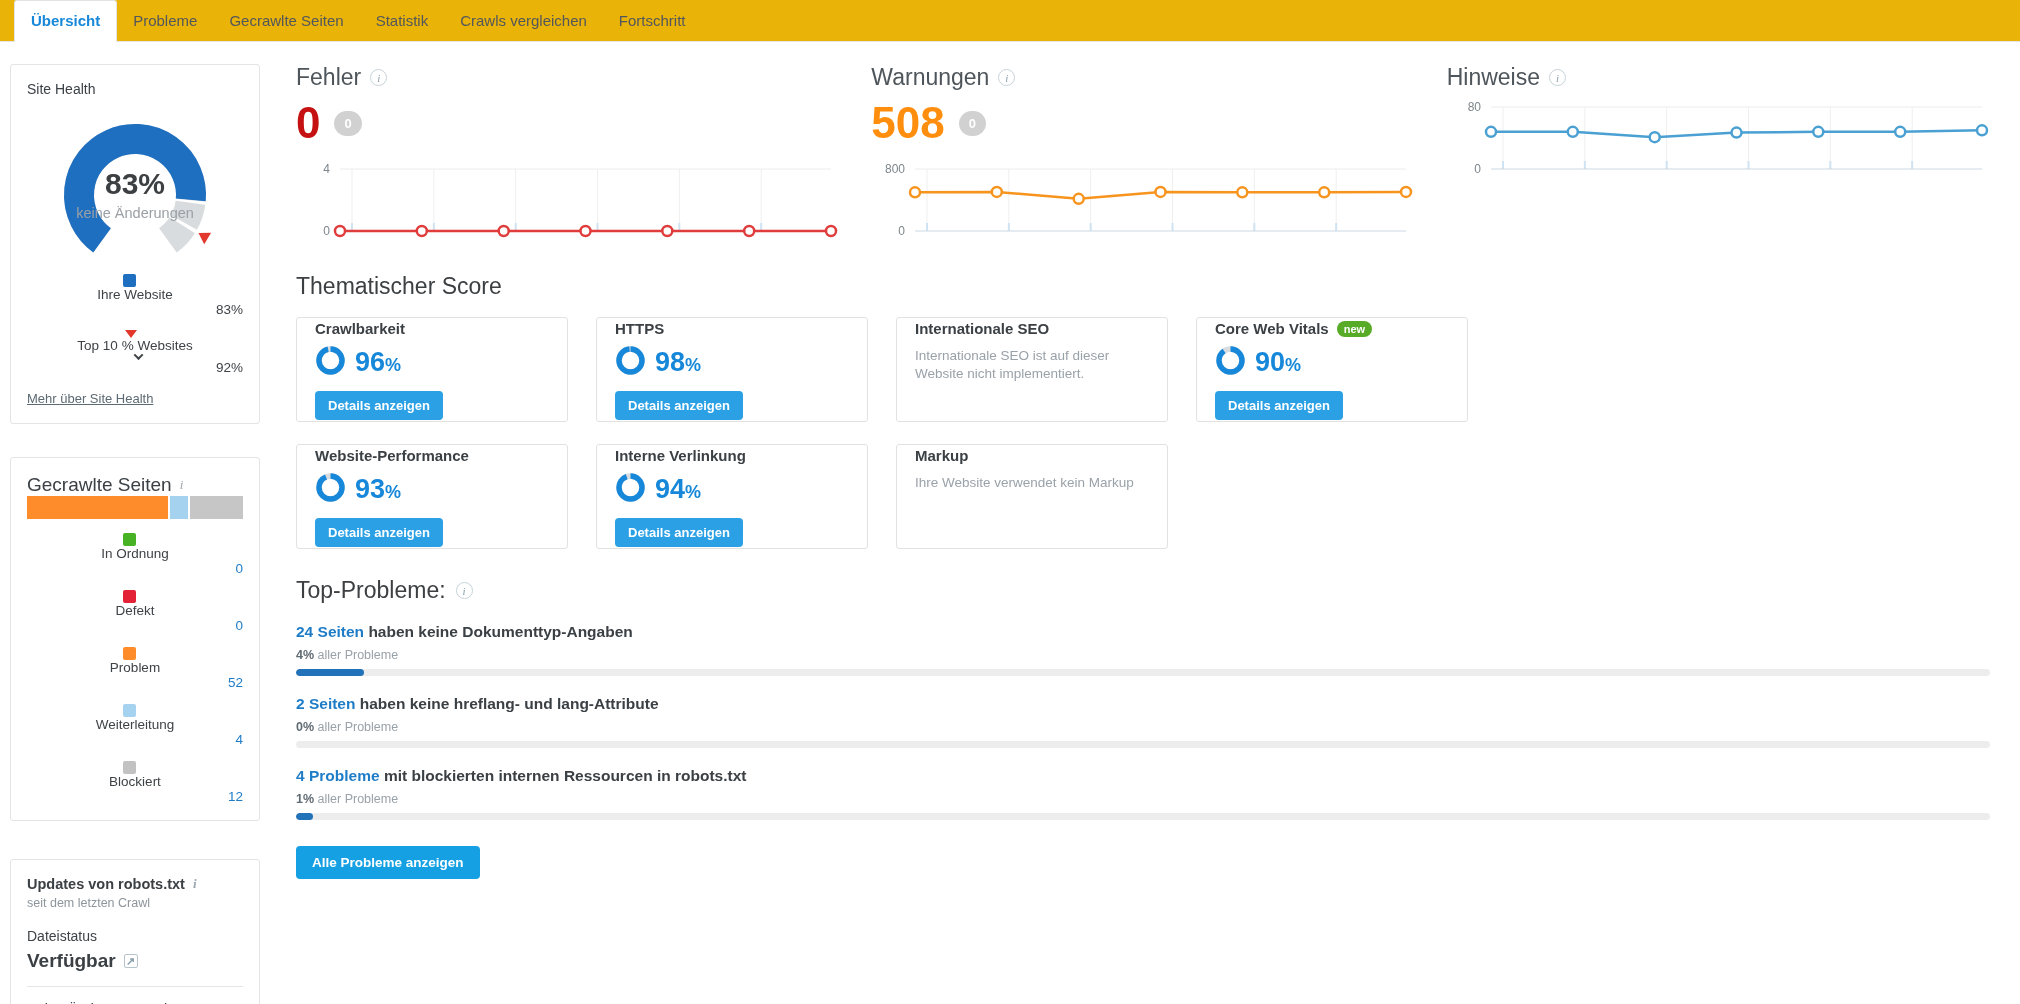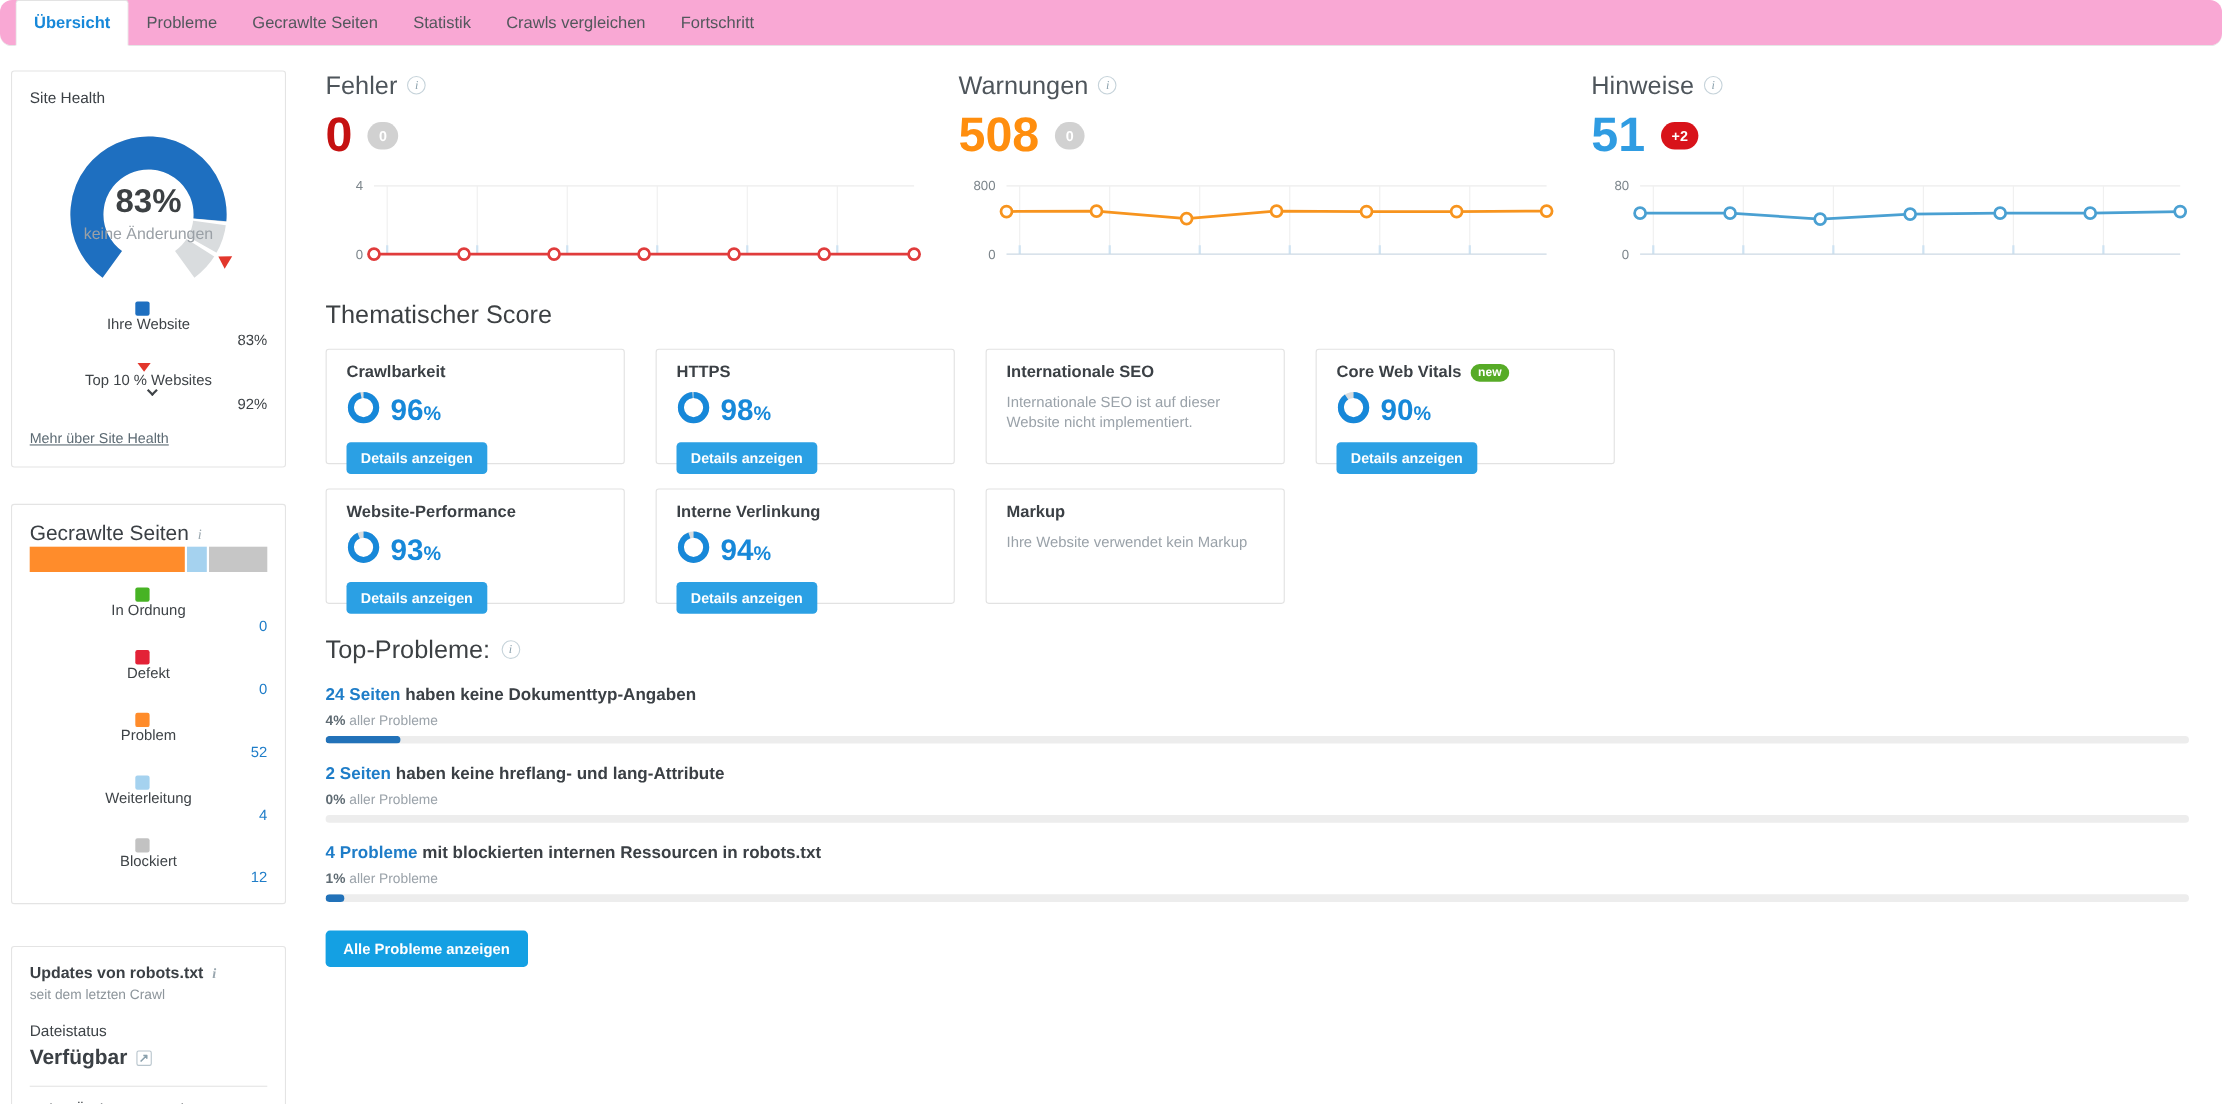--- a/index.html
+++ b/index.html
@@ -1,19 +1,19 @@
 <!DOCTYPE html>
 <html><head>
 <meta charset="utf-8">
 <style>
   * { margin:0; padding:0; box-sizing:border-box; }
   html,body { width:2020px; height:1004px; background:#fff; font-family:"Liberation Sans", sans-serif; color:#3b4045; overflow:hidden; }
 
   
-  .tabbar { display:flex; align-items:flex-end; height:42px; border-bottom:1px solid #e6e6e6; padding-left:14px; background:#f9a8d4;border-radius:11px; }
+  .tabbar { display:flex; align-items:flex-end; height:42px; border-bottom:1px solid #e6e6e6; padding-left:14px; background:#eab308; }
   .tab { padding:11px 16px 12px; font-size:15px; color:#52575c; cursor:pointer; white-space:nowrap; }
   .tab.active { color:#1788d9; font-weight:700; border:1px solid #e3e3e3; border-bottom:1px solid #fff; margin-bottom:-1px; border-radius:3px 3px 0 0; background:#fff; }
 
   
   .content { display:flex; padding:22px 30px 0 10px; gap:36px; }
   .sidebar { width:250px; flex:none; }
   .main { flex:1; min-width:0; }
 
   .card { border:1px solid #e4e4e4; border-radius:3px; background:#fff; padding:16px; }
 
@@ -60,21 +60,21 @@
   .metric-title { font-size:23px; color:#4e555b; display:flex; align-items:center; gap:9px; }
   .metric-value { display:flex; align-items:center; gap:14px; margin:4px 0 2px; height:56px; }
   .metric-num { font-size:44px; font-weight:700; }
   .pill { font-size:13px; font-weight:700; color:#fff; border-radius:13px; padding:5px 10px; min-width:14px; text-align:center; }
   .chart { width:100%; height:96px; }
 
   
   .section-title { font-size:23px; color:#3c4043; display:flex; align-items:center; gap:10px; }
   .thematic { margin-top:24px; }
   .cards { display:flex; flex-wrap:wrap; gap:22px 28px; margin-top:17px; width:1176px; }
-  .tcard { width:272px; height:105px; border:1px solid #e2e2e2; border-radius:3px; padding:12px 18px; }
+  .tcard { width:272px; height:105px; border:1px solid #e2e2e2; border-radius:3px; padding:2px 18px; }
   .tcard-title { font-size:15px; font-weight:700; color:#3b4045; display:flex; align-items:center; }
   .badge-new { background:#57ab27; color:#fff; font-size:11px; font-weight:700; padding:2px 7px; border-radius:9px; margin-left:8px; }
   .score-row { display:flex; align-items:center; gap:9px; margin-top:8px; }
   .score-num { font-size:27px; font-weight:700; color:#1788d9; }
   .score-pct { font-size:18px; }
   .btn { display:inline-block; background:#2ba0e4; color:#fff; font-size:13px; font-weight:700; padding:7px 13px; border-radius:4px; border:none; cursor:pointer; margin-top:11px; font-family:"Liberation Sans", sans-serif; }
   .tcard-text { font-size:13.5px; color:#9aa2a9; margin-top:10px; line-height:1.35; max-width:230px; }
 
   
   .top-issues { margin-top:28px; }
@@ -258,24 +258,20 @@
               <circle cx="371.3" cy="39.3" r="5" fill="#fff" stroke="#f7941e" stroke-width="2.5"></circle>
               <circle cx="453.2" cy="39.3" r="5" fill="#fff" stroke="#f7941e" stroke-width="2.5"></circle>
               <circle cx="535.0" cy="38.9" r="5" fill="#fff" stroke="#f7941e" stroke-width="2.5"></circle>
             </svg></div>
       </div>
       <div class="metric">
         <div class="metric-title">
           <span>Hinweise</span>
           <span class="info-circle">i</span>
         </div>
-        <div class="metric-value">
-          <span class="metric-num" style="color: rgb(47, 156, 226);">51</span>
-          <span class="pill" style="background: rgb(216, 19, 26);">+2</span>
-        </div>
         <div class="chart"><svg width="543" height="96">
               <line x1="44" y1="16" x2="535" y2="16" stroke="#ececec"></line>
               <line x1="56" y1="16" x2="56" y2="78" stroke="#efefef"></line>
               <line x1="56" y1="70" x2="56" y2="78" stroke="#cfe3f2" stroke-width="2"></line>
               <line x1="137.83333333333331" y1="16" x2="137.83333333333331" y2="78" stroke="#efefef"></line>
               <line x1="137.83333333333331" y1="70" x2="137.83333333333331" y2="78" stroke="#cfe3f2" stroke-width="2"></line>
               <line x1="219.66666666666666" y1="16" x2="219.66666666666666" y2="78" stroke="#efefef"></line>
               <line x1="219.66666666666666" y1="70" x2="219.66666666666666" y2="78" stroke="#cfe3f2" stroke-width="2"></line>
               <line x1="301.5" y1="16" x2="301.5" y2="78" stroke="#efefef"></line>
               <line x1="301.5" y1="70" x2="301.5" y2="78" stroke="#cfe3f2" stroke-width="2"></line>

